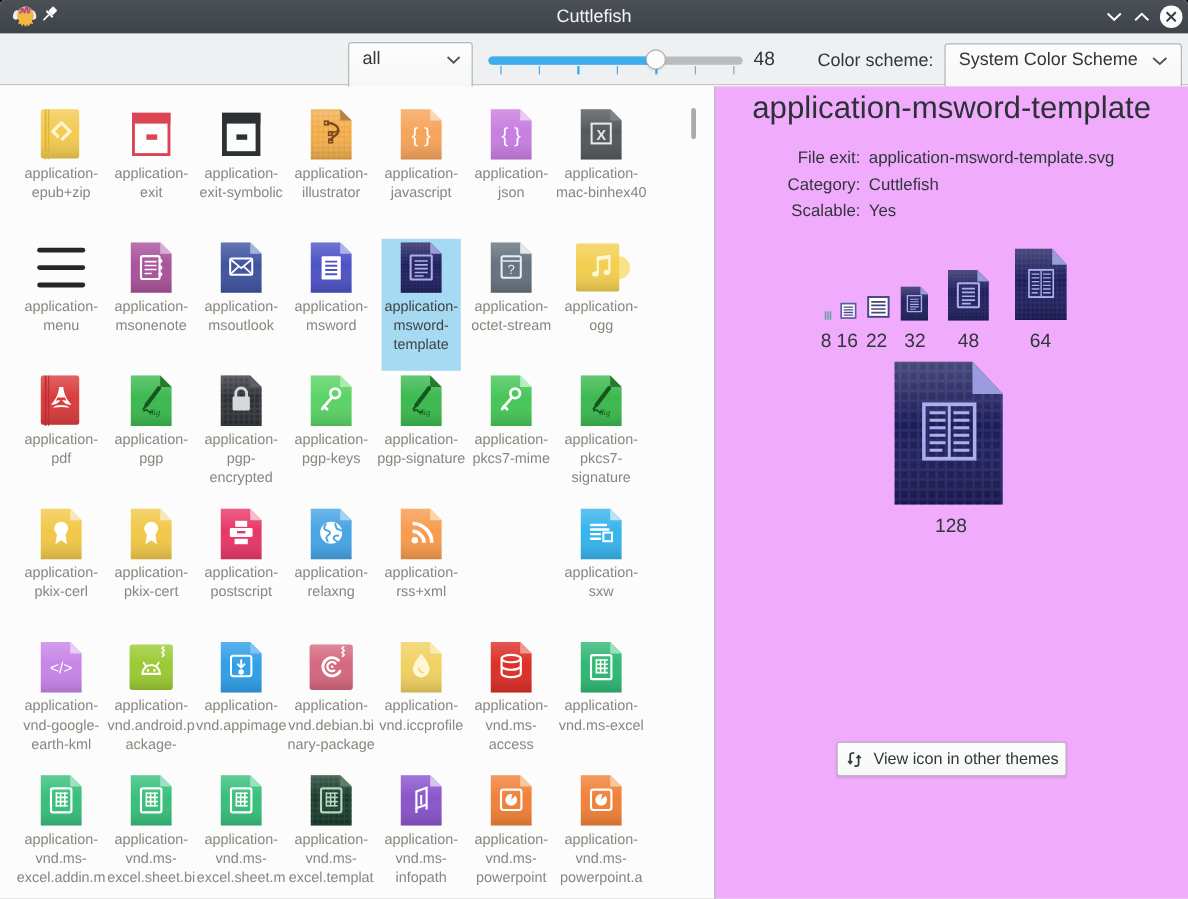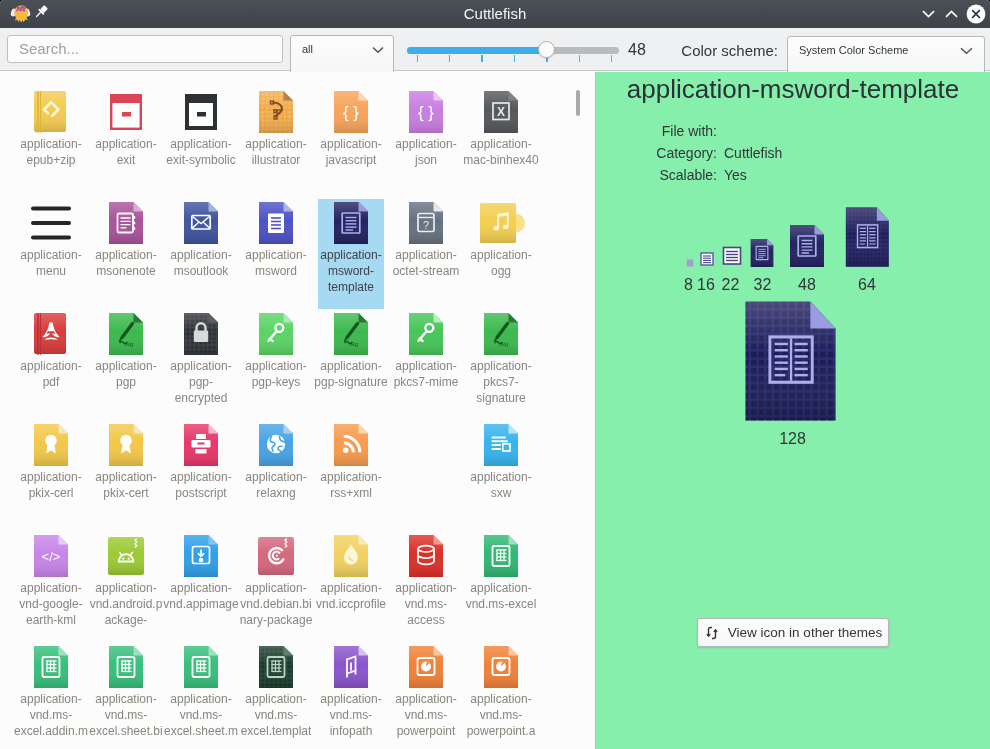--- a/index.html
+++ b/index.html
@@ -1,23 +1,23 @@
 <!DOCTYPE html>
 <html><head><meta charset="utf-8"><style>
 *{margin:0;padding:0;box-sizing:border-box}
 html,body{width:990px;height:749px;background:#000;font-family:"Liberation Sans",sans-serif;overflow:hidden}
 #win{position:absolute;left:0;top:0;width:990px;height:749px;border-radius:4px 4px 0 0;overflow:hidden;background:#fcfcfc}
 #tb{position:absolute;left:0;top:0;width:990px;height:28px;background:linear-gradient(180deg,#4a5056 0%,#3e4349 100%)}
 #tb .title{position:absolute;left:0;right:0;top:0;height:28px;line-height:28px;text-align:center;color:#f4f5f6;font-size:15px}
 #toolbar{position:absolute;left:0;top:28px;width:990px;height:43px;background:#eff0f1;border-bottom:1px solid #c4c6c8}
 .inp{position:absolute;left:7px;top:7px;width:276px;height:28px;background:#fcfcfc;border:1px solid #bcc0c2;border-radius:3px;line-height:26px;padding-left:11px;color:#9aa0a5;font-size:15px}
-.cbx{position:absolute;background:linear-gradient(180deg,#fdfdfd,#f5f6f6);border:1px solid #b4b8ba;border-radius:3px;height:40px;line-height:26px;font-size:11px;color:#31363b;padding-left:11px}
+.cbx{position:absolute;background:linear-gradient(180deg,#fdfdfd,#f5f6f6);border:1px solid #b4b8ba;border-radius:3px;height:40px;line-height:26px;font-size:15px;color:#31363b;padding-left:11px}
 .lbl{position:absolute;font-size:15px;color:#31363b}
 #main{position:absolute;left:0;top:72px;width:990px;height:677px;background:#fcfcfc}
-#rpanel{position:absolute;left:595px;top:0;width:395px;height:677px;background:#86efac;border-left:1px solid #bbbdbe}
+#rpanel{position:absolute;left:595px;top:0;width:395px;height:677px;background:#f0abfc;border-left:1px solid #bbbdbe}
 .c{position:absolute;width:75px;height:110px}
 .c svg.gi{position:absolute;left:13.5px;top:0px;width:48px;height:48px}
 .c .l{position:absolute;top:48px;left:-12px;right:-12px;text-align:center;font-size:12px;line-height:16px;color:#8a857e}
 .hl{position:absolute;left:4.5px;top:0;width:66px;height:110px;background:#a6d9f2}
 .c.sel .l{color:#3f4347}
 .btn{position:absolute;height:29px;background:linear-gradient(180deg,#fdfdfd,#f6f7f7);border:1px solid #b4b6b8;border-radius:3px;box-shadow:0 1px 2px rgba(0,0,0,.13);font-size:13.5px;white-space:nowrap;color:#31363b;display:flex;align-items:center;justify-content:center;gap:8px}
 .rlab{position:absolute;font-size:14px;line-height:22px;color:#31363b;text-align:right}
 .rval{position:absolute;font-size:14px;line-height:22px;color:#31363b}
 .szl{position:absolute;font-size:16px;color:#31363b;text-align:center;transform:translateX(-50%)}
 </style></head>
@@ -82,21 +82,20 @@
 </div>
 
 <div id="toolbar">
       <div style="position:absolute;left:416.5px;top:27px;width:1.5px;height:7px;background:#3daee9"></div>
       <div style="position:absolute;left:448.9px;top:27px;width:1.5px;height:7px;background:#3daee9"></div>
       <div style="position:absolute;left:481.3px;top:27px;width:1.5px;height:7px;background:#3daee9"></div>
       <div style="position:absolute;left:513.7px;top:27px;width:1.5px;height:7px;background:#3daee9"></div>
       <div style="position:absolute;left:546.2px;top:27px;width:1.5px;height:7px;background:#3daee9"></div>
       <div style="position:absolute;left:578.5px;top:27px;width:1.5px;height:7px;background:#9fa3a6"></div>
       <div style="position:absolute;left:610.9px;top:27px;width:1.5px;height:7px;background:#9fa3a6"></div>
- <div class="inp">Search...</div>
  <div class="cbx" style="left:290px;top:7px;width:104px">all
    <svg style="position:absolute;right:9px;top:10px" width="12" height="8" viewBox="0 0 12 8">
           <path d="M1 1.5l5 4.8 5-4.8" stroke="#4d545b" stroke-width="1.5" fill="none"></path>
         </svg>
  </div>
  <div style="position:absolute;left:407px;top:18.5px;width:212px;height:7px;border-radius:3.5px;background:#b9bbbd"></div>
  <div style="position:absolute;left:407px;top:18.5px;width:141px;height:7px;border-radius:3.5px;background:#3daee9"></div>
  <div style="position:absolute;left:538px;top:13px;width:17px;height:17px;border-radius:50%;background:#fcfcfc;border:1.2px solid #aeb0b2;box-shadow:0 1px 2px rgba(0,0,0,.1)"></div>
  <div class="lbl" style="left:628px;top:13px;font-size:16px">48</div>
  <div class="lbl" style="left:640px;top:14px;width:138px;text-align:right">Color scheme:</div>
@@ -633,21 +632,22 @@
           <rect x="15.5" y="15" width="17" height="17" rx="2" fill="none" stroke="#fff" stroke-width="1.8"></rect>
           <circle cx="24" cy="23.5" r="4.9" fill="#fff"></circle>
           <path d="M24 23.5L24.85 18.67A4.9 4.9 0 0127.46 20.04z" fill="#f08138"></path>
         </svg>
         <div class="l" style="">application-<br>vnd.ms-<br>powerpoint.a</div>
       </div>
 <div style="position:absolute;left:575.5px;top:18px;width:4.5px;height:26px;border-radius:2.5px;background:#a8aaac"></div>
 
 <div id="rpanel">
  <div style="position:absolute;left:0;right:0;top:2px;text-align:center;font-size:26px;color:#2c3136">application-msword-template</div>
- <div class="rlab" style="left:0;width:121px;top:48px">File with:</div>
+ <div class="rlab" style="left:0;width:121px;top:48px">File exit:</div>
+        <div class="rval" style="left:128px;top:48px">application-msword-template.svg</div>
  <div class="rlab" style="left:0;width:121px;top:70px">Category:</div>
         <div class="rval" style="left:128px;top:70px">Cuttlefish</div>
  <div class="rlab" style="left:0;width:121px;top:92px">Scalable:</div>
         <div class="rval" style="left:128px;top:92px">Yes</div>
  <svg style="position:absolute;left:89.5px;top:187.3px" width="8" height="8" viewBox="0 0 8 8">
           <rect x="0.5" y="0.5" width="7" height="7" fill="#b7b7d6"></rect>
           <g stroke="#8a8ab8" stroke-width="1">
             <line x1="2" y1="0.5" x2="2" y2="7.5"></line>
             <line x1="4" y1="0.5" x2="4" y2="7.5"></line>
             <line x1="6" y1="0.5" x2="6" y2="7.5"></line>

